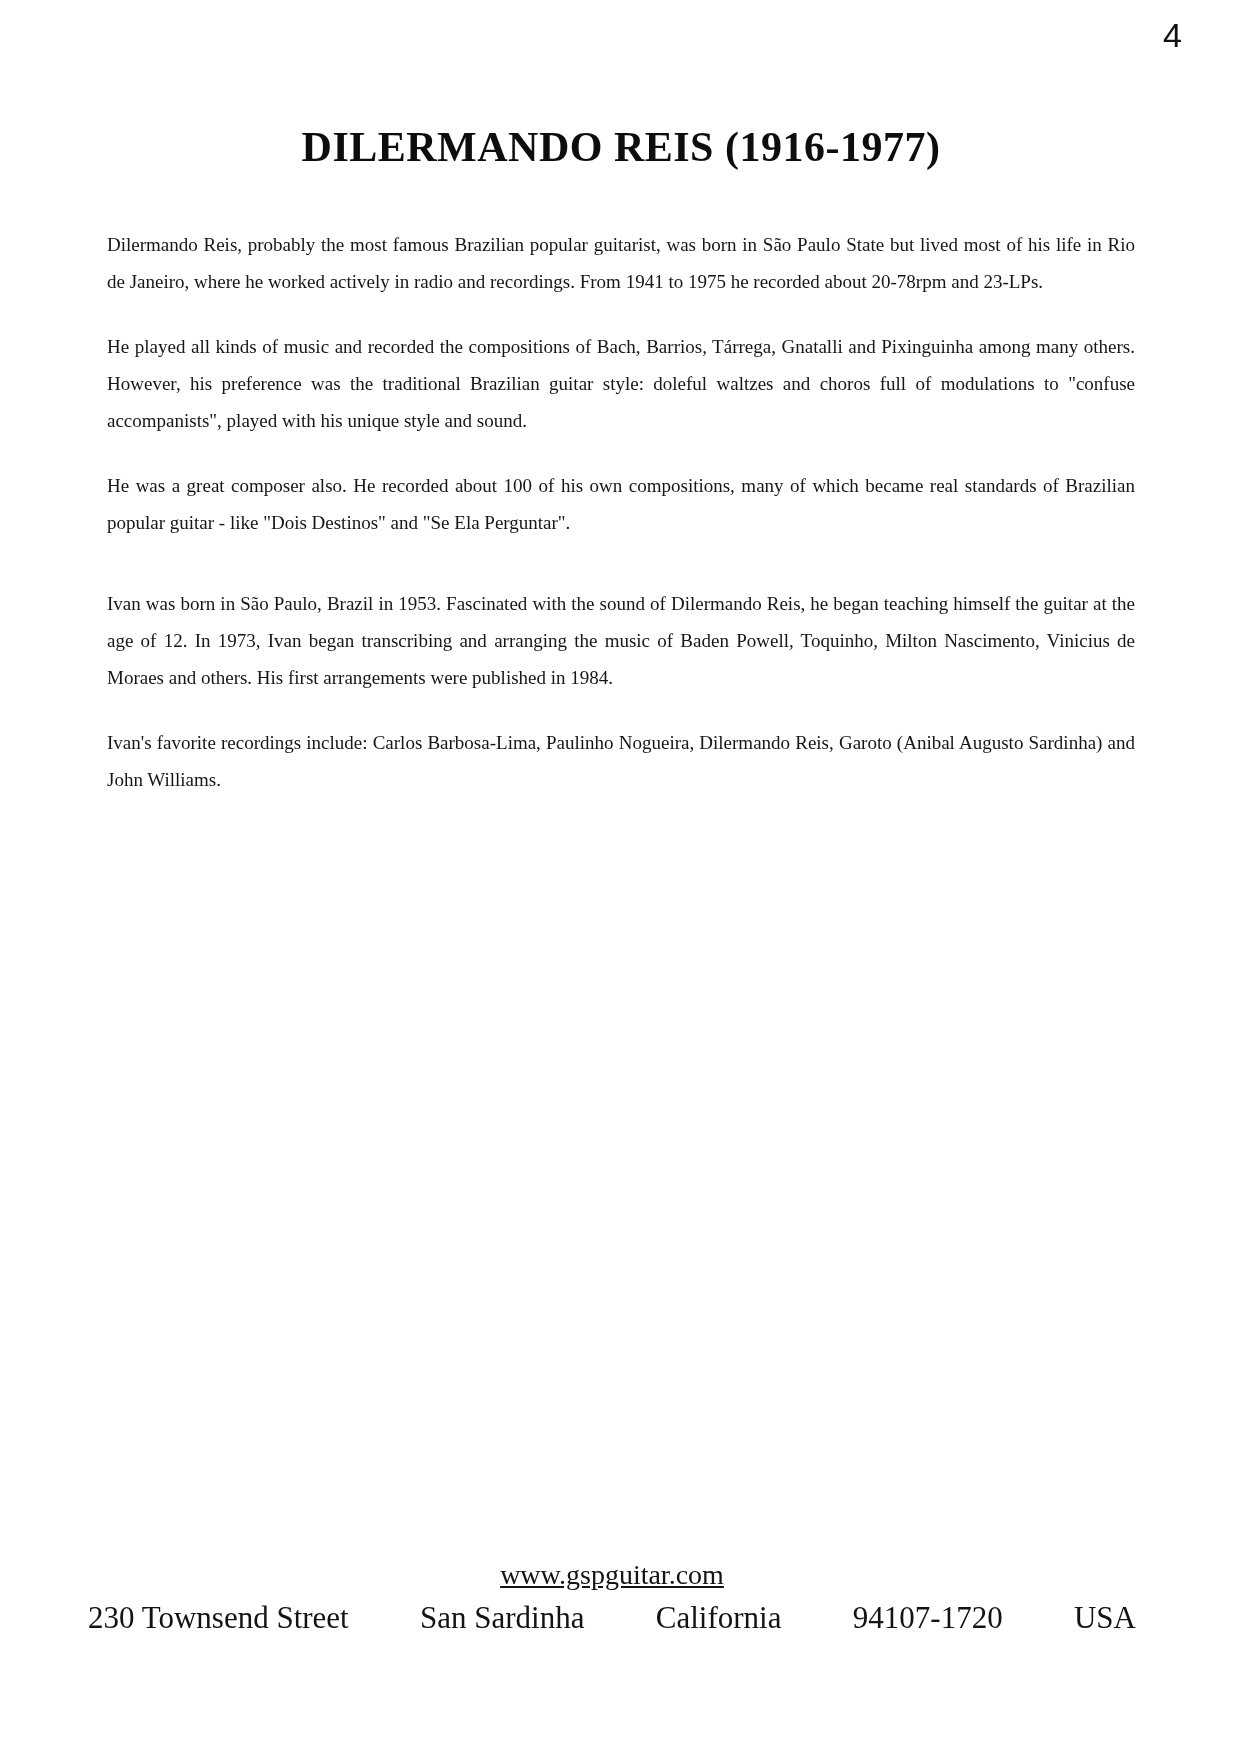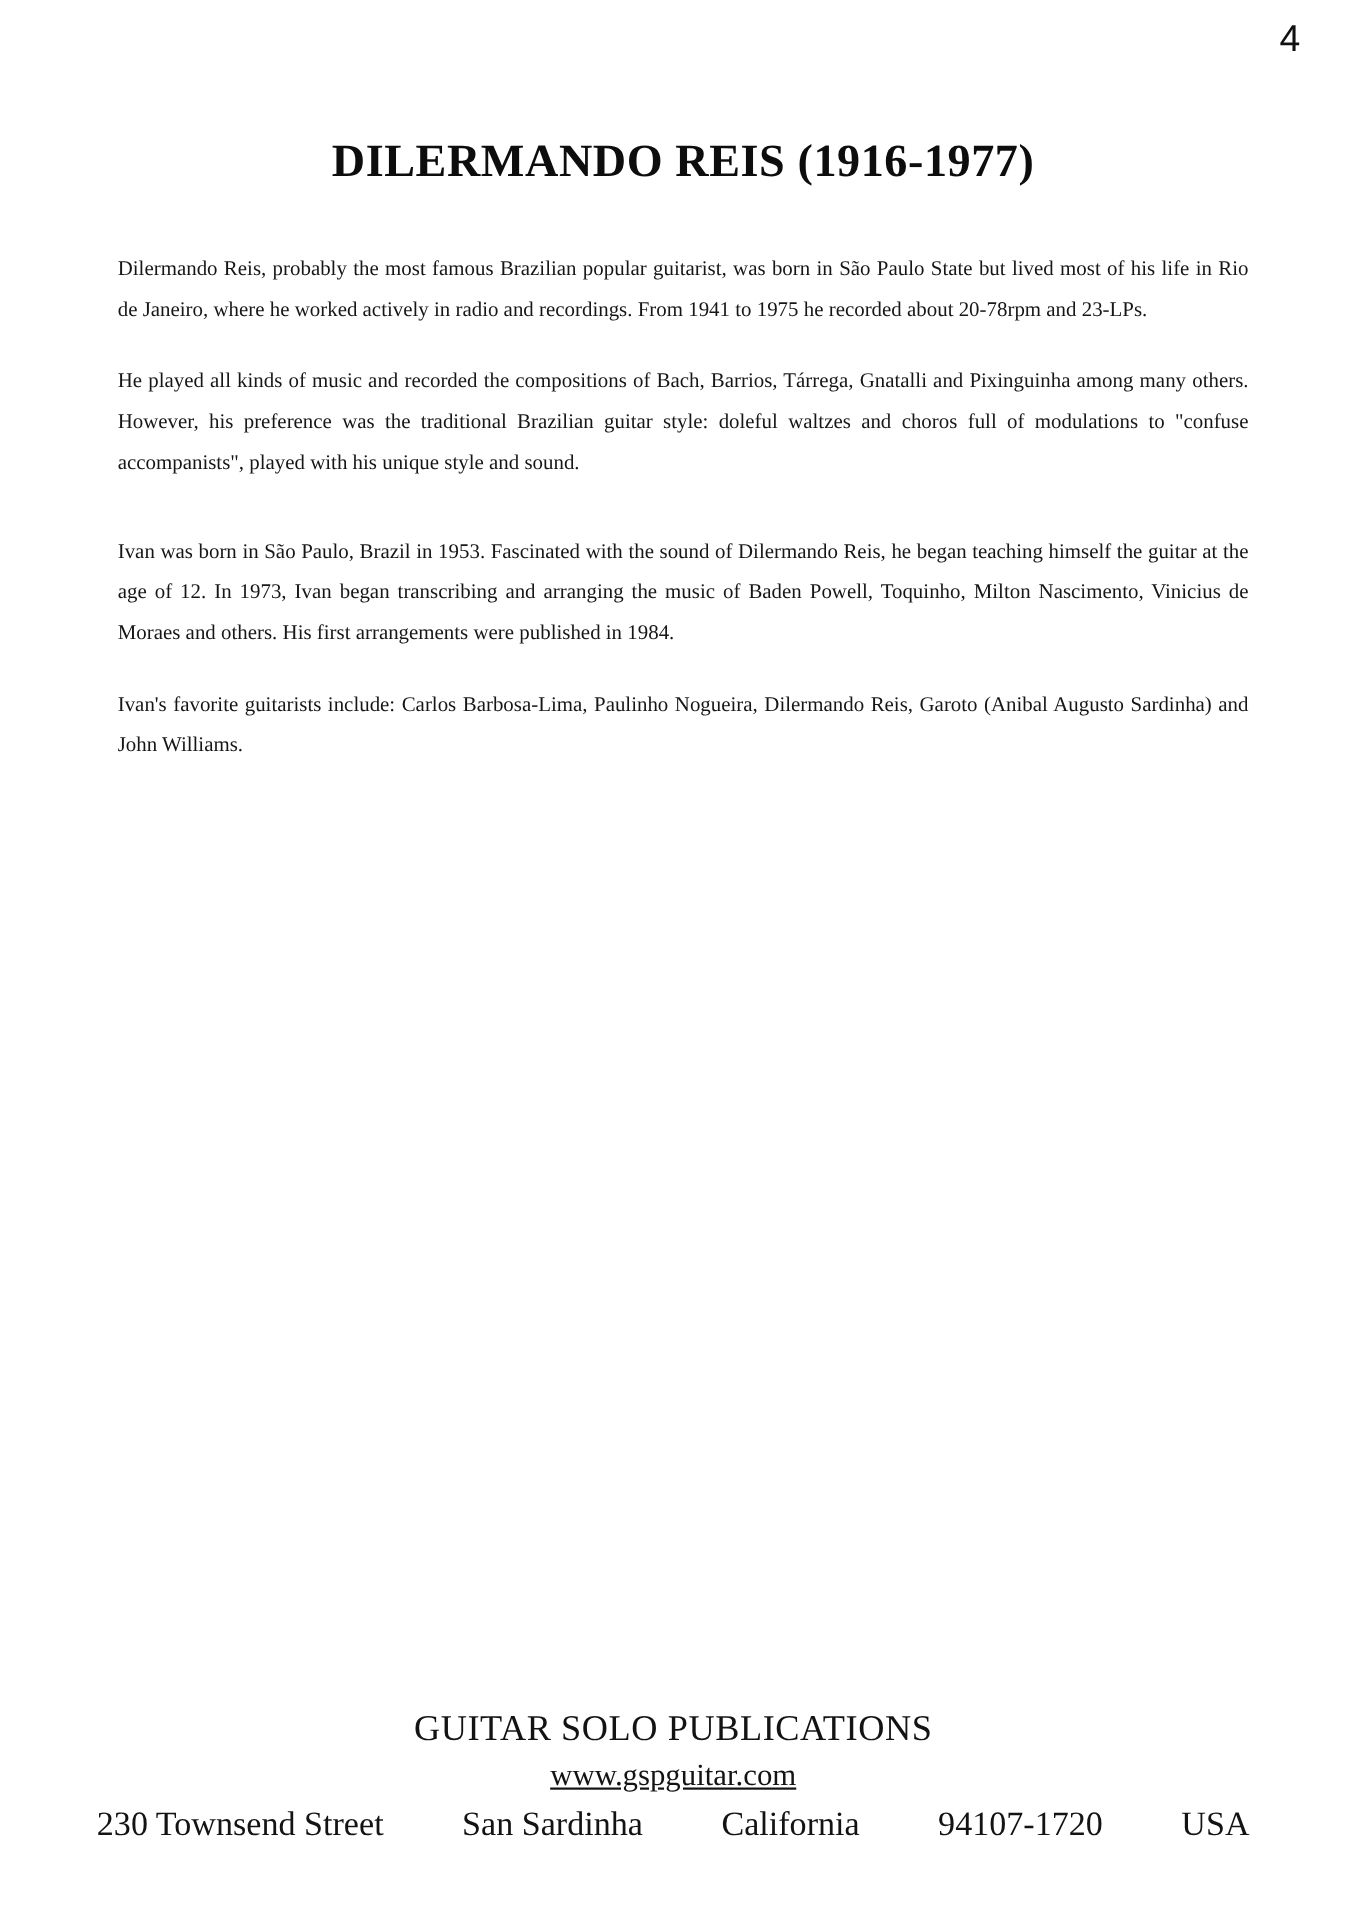--- a/index.html
+++ b/index.html
@@ -82,31 +82,31 @@
 <div class="page-number">4</div>
 
 <div class="content">
 
   <h1 class="section-title" id="section1-title">DILERMANDO REIS (1916-1977)</h1>
 
   <p class="first-after-title1">Dilermando Reis, probably the most famous Brazilian popular guitarist, was born in São Paulo State but lived most of his life in Rio de Janeiro, where he worked actively in radio and recordings. From 1941 to 1975 he recorded about 20-78rpm and 23-LPs.</p>
 
   <p>He played all kinds of music and recorded the compositions of Bach, Barrios, Tárrega, Gnatalli and Pixinguinha among many others. However, his preference was the traditional Brazilian guitar style: doleful waltzes and choros full of modulations to "confuse accompanists", played with his unique style and sound.</p>
 
+  <p>He was a great composer also. He recorded about 100 of his own compositions, many of which became real standards of Brazilian popular guitar - like "Dois Destinos" and "Se Ela Perguntar".</p>
 
 
 
   <p class="first-after-title2">Ivan was born in São Paulo, Brazil in 1953. Fascinated with the sound of Dilermando Reis, he began teaching himself the guitar at the age of 12. In 1973, Ivan began transcribing and arranging the music of Baden Powell, Toquinho, Milton Nascimento, Vinicius de Moraes and others. His first arrangements were published in 1984.</p>
 
-  <p>Ivan's favorite guitarists include: Carlos Barbosa-Lima, Paulinho Nogueira, Dilermando Reis, Garoto (Anibal Augusto Sardinha) and John Williams.</p>
+  <p>Ivan's favorite recordings include: Carlos Barbosa-Lima, Paulinho Nogueira, Dilermando Reis, Garoto (Anibal Augusto Sardinha) and John Williams.</p>
 
 </div>
 
 <div class="footer">
-  <div class="publisher">GUITAR SOLO PUBLICATIONS</div>
   <div class="website">www.gspguitar.com</div>
   <div class="address-line">
     <span>230 Townsend Street</span>
     <span>San Sardinha</span>
     <span>California</span>
     <span>94107-1720</span>
     <span>USA</span>
   </div>
 </div>
 

